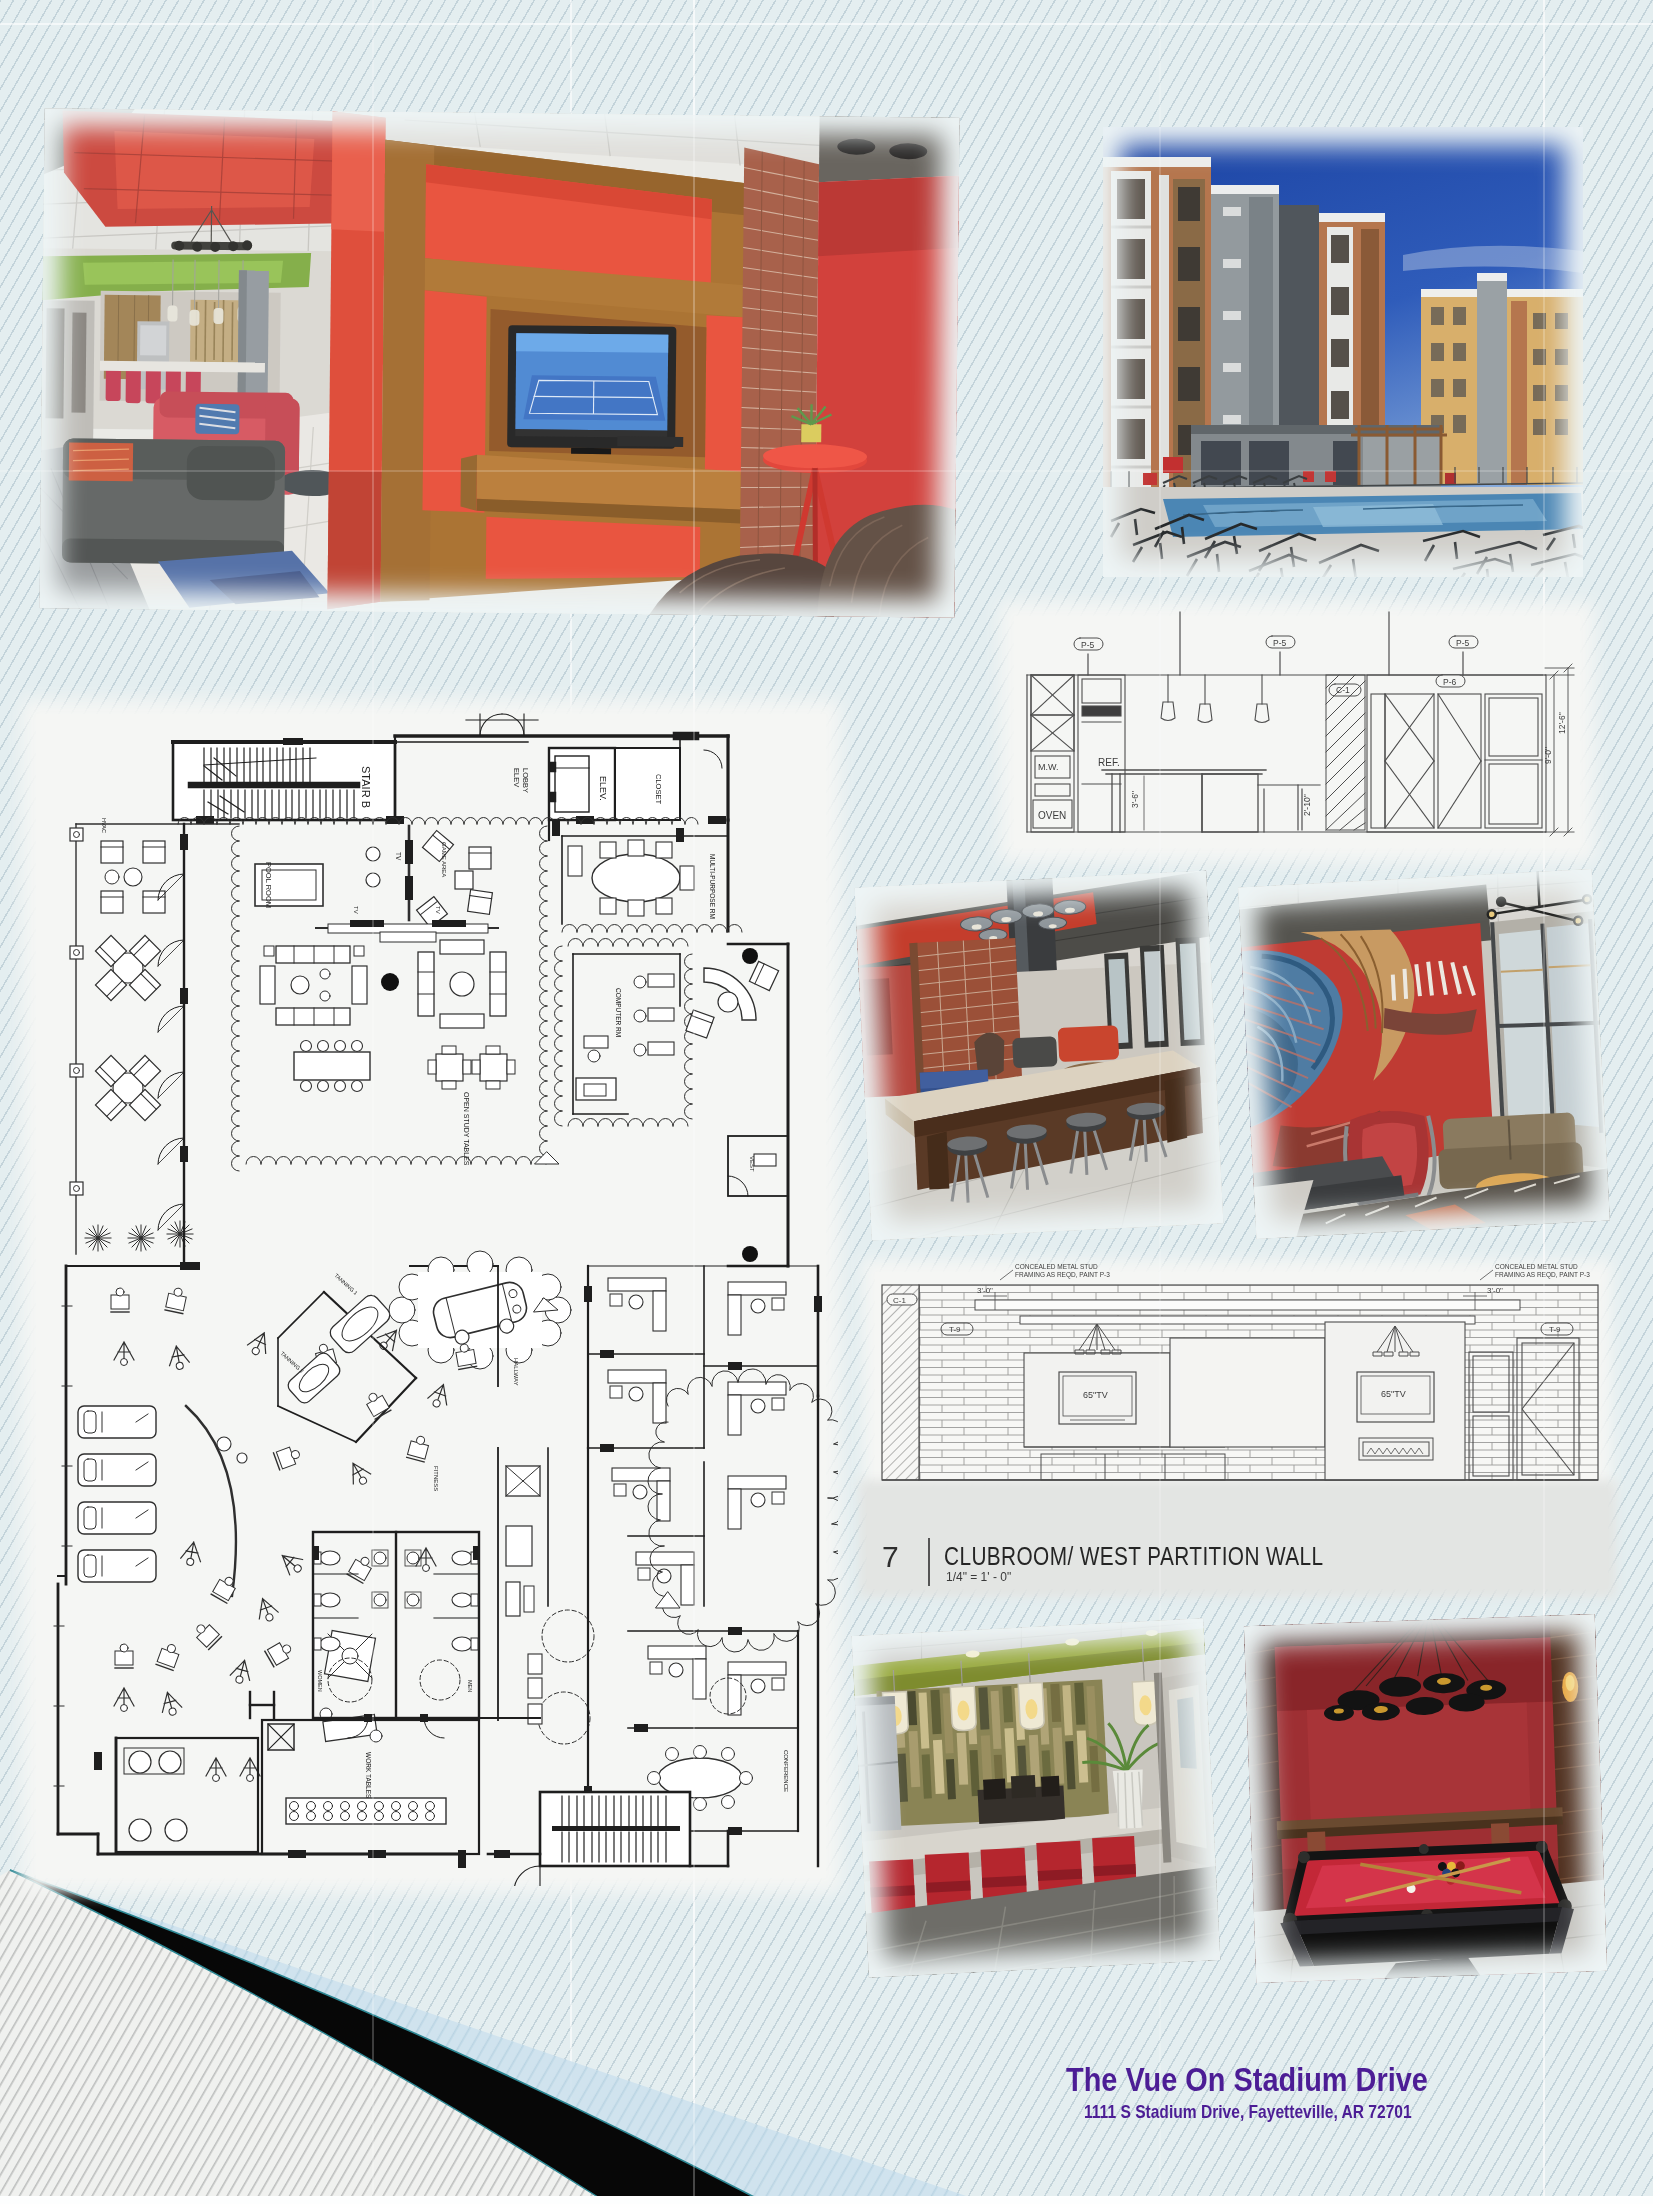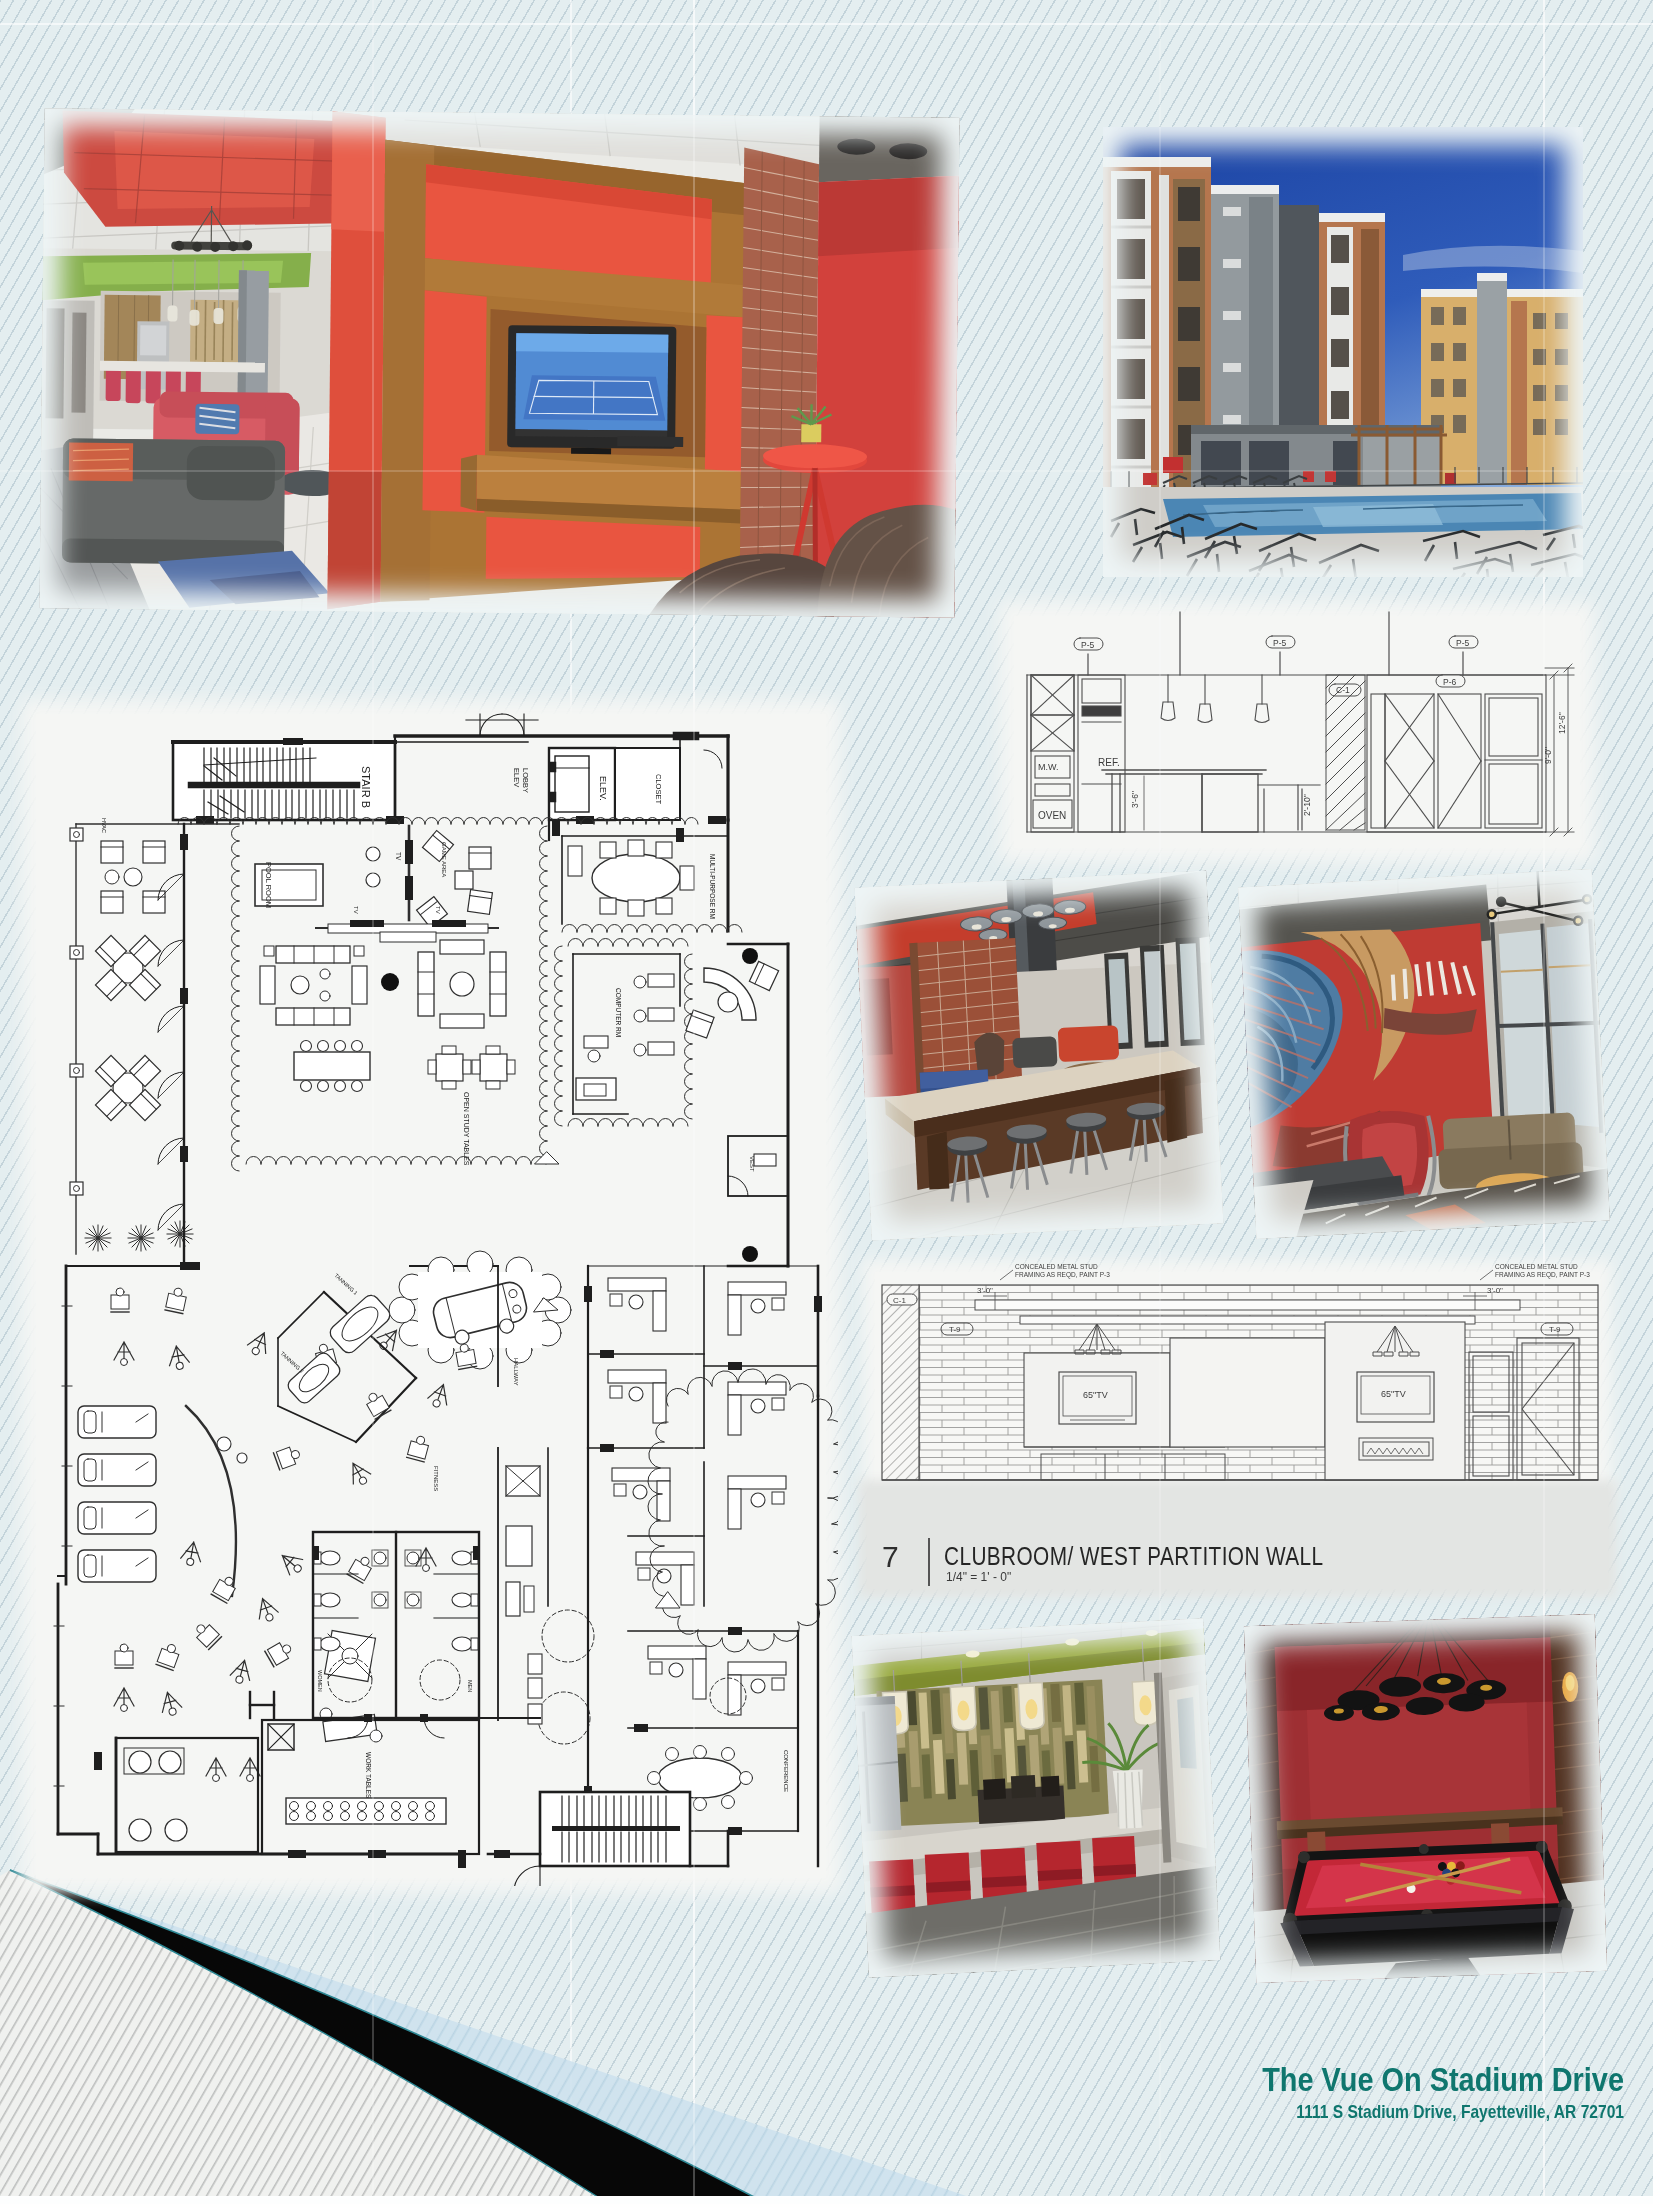--- a/index.html
+++ b/index.html
@@ -47,21 +47,21 @@
  <path d="M10,20 L975,349 L758,349 Q378,152 10,20 Z" fill="url(#blu)" opacity="0.9"></path>
 
  <path d="M10,20 Q378,152 758,349 L601,349 Q300,158 10,20 Z" fill="#070707"></path>
 
  <path d="M10,20 Q378,152 758,349" fill="none" stroke="#2c8794" stroke-width="1.6"></path>
  <path d="M10,20 Q300,158 601,349" fill="none" stroke="#2c8794" stroke-width="1.4"></path>
 </svg>
 
 <div class="abs" style="left:0;top:2196px;width:1653px;height:8px;background:#fdfefe;"></div>
 
-<div class="abs" style="left:1024px;top:2060px;width:600px;text-align:right;color:#0f766e;">
+<div class="abs" style="left:976px;top:2060px;width:600px;text-align:left;color:#4c1d95;">
   <div style="font-size:34px;font-weight:bold;transform:scaleX(.85);transform-origin:right;letter-spacing:0px;">The Vue On Stadium Drive</div>
 
   <div style="font-size:19px;font-weight:bold;margin-top:2px;transform:scaleX(.82);transform-origin:right;">1111 S Stadium Drive, Fayetteville, AR 72701</div>
 </div>
 
 <div class="panel" style="left:36px;top:714px;width:790px;height:1164px;"></div>
 
 <svg class="abs" style="left:28px;top:706px;" width="810" height="1180" viewBox="0 0 810 1180" fill="none" stroke-linecap="square">
 <defs>
 <g id="chsq">

